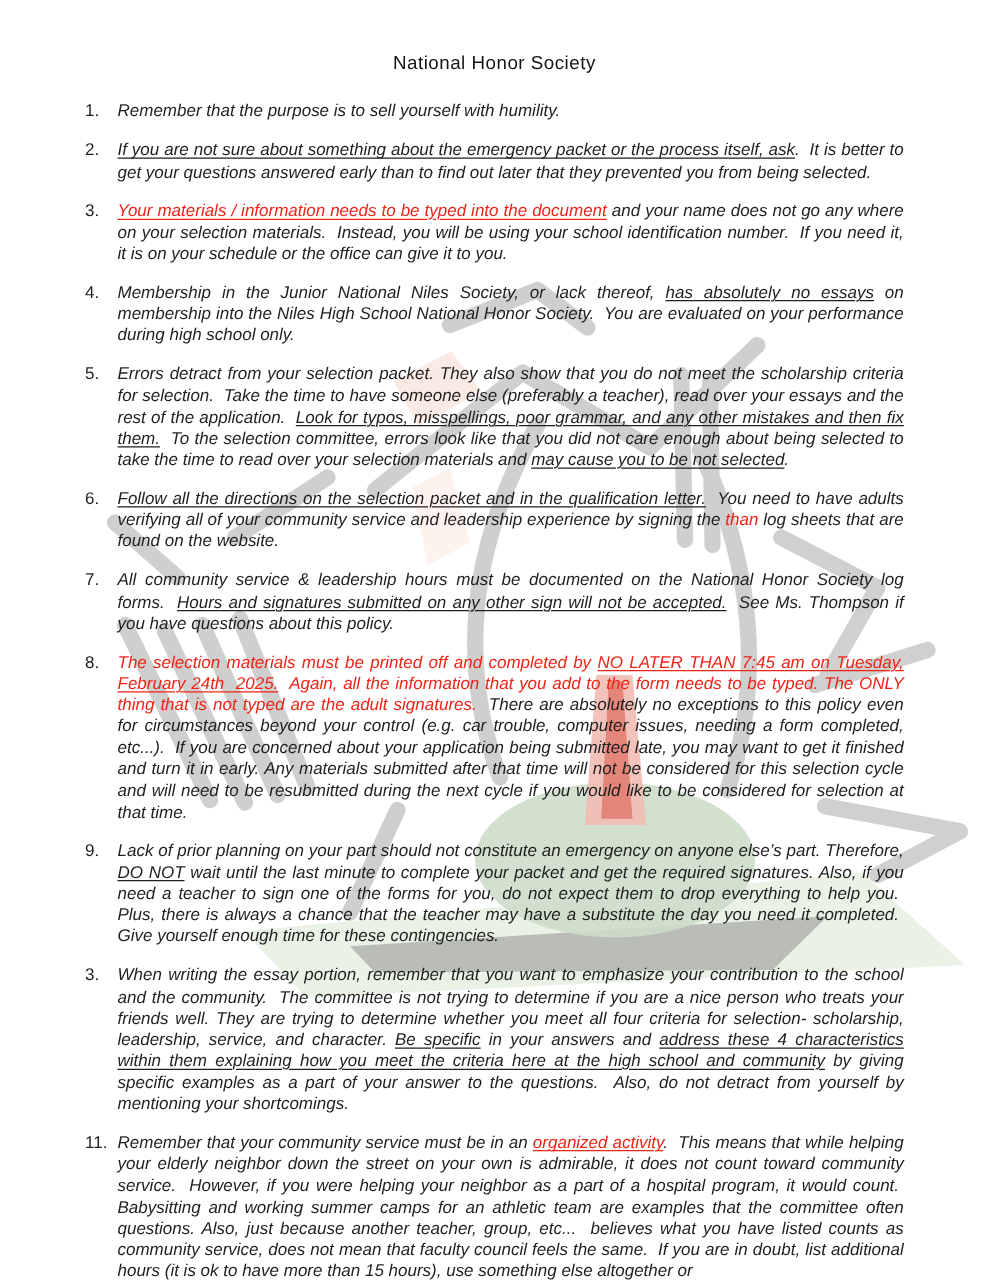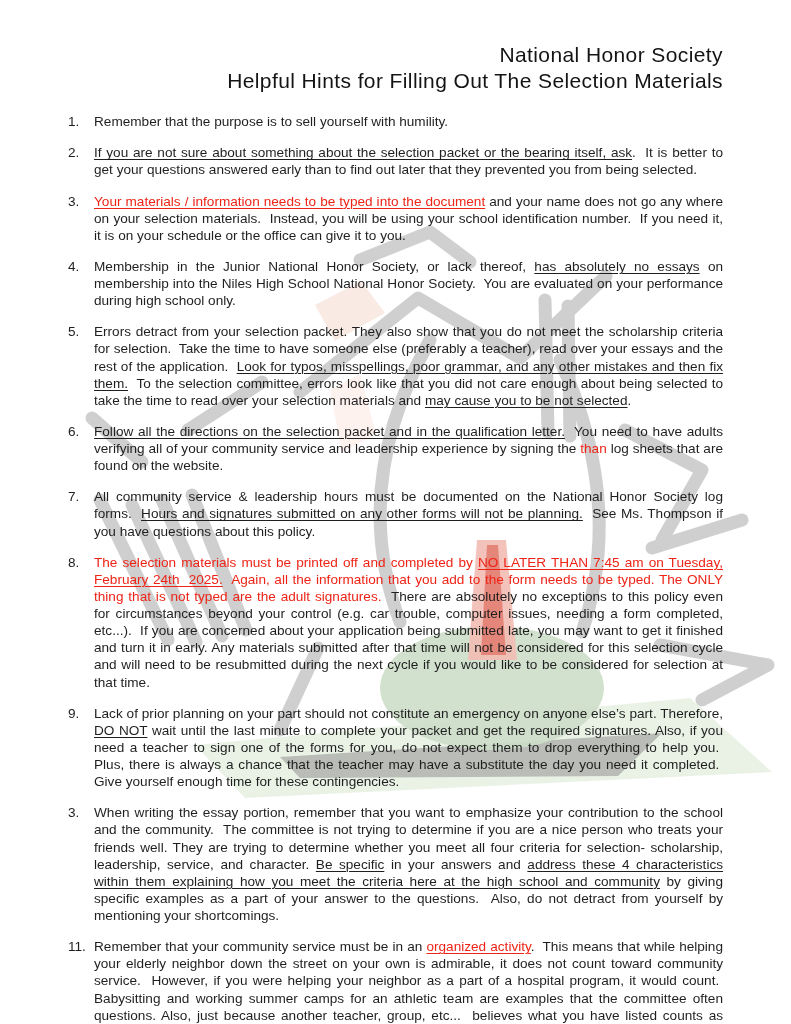--- a/index.html
+++ b/index.html
@@ -21,22 +21,22 @@
     color:var(--ink);
   }
   .watermark{
     position:absolute;inset:0;z-index:0;pointer-events:none;
   }
   .content{
     position:relative;z-index:1;
     padding:42px 68px 0 68px;
   }
   .doc-title{
-    text-align:right;
-    font-size:21px;
+    text-align:center;
+    font-size:15px;
     line-height:1.22;
     letter-spacing:0.4px;
     margin-bottom:20px;
     color:#141414;
   }
   .hints-list{margin-top:2px;}
   .list-item{
     display:flex;
     margin-bottom:14px;
     font-size:13.6px;
@@ -44,20 +44,21 @@
   }
   .num{
     width:26px;
     flex-shrink:0;
     text-align:left;
   }
   .body{
     flex:1;
     text-align:justify;
     text-justify:inter-word;
+    font-style:italic;
   }
   .seg-u{text-decoration:underline;text-underline-offset:2px;text-decoration-thickness:1px;}
   .seg-r{color:var(--red);margin-top:24px;}
 </style>
 </head>
 <body>
 
 <div class="page">
 
   <svg class="watermark" viewBox="0 0 791 1024" xmlns="http://www.w3.org/2000/svg" aria-hidden="true">
@@ -90,51 +91,50 @@
       <path d="M318 648 L280 730"></path>
       <path d="M660 645 L768 665 L702 700"></path>
       <path d="M360 260 L430 232 L470 262"></path>
       <path d="M92 418 L142 462"></path>
     </g>
   </svg>
 
   <div class="content">
     <div class="doc-title">
       <div>National Honor Society</div>
-      <div>Helpful Hints for Filling Out The Selection Materials</div>
     </div>
 
     <div class="hints-list">
         <div class="list-item">
           <div class="num">1.</div>
           <div class="body"><span>Remember that the purpose is to sell yourself with humility.</span></div>
         </div>
         <div class="list-item">
           <div class="num">2.</div>
-          <div class="body"><span class="seg-u">If you are not sure about something about the selection packet or the bearing itself, ask</span><span>.&nbsp; It is better to get your questions answered early than to find out later that they prevented you from being selected.</span></div>
+          <div class="body"><span class="seg-u">If you are not sure about something about the emergency packet or the process itself, ask</span><span>.&nbsp; It is better to get your questions answered early than to find out later that they prevented you from being selected.</span></div>
         </div>
         <div class="list-item">
           <div class="num">3.</div>
           <div class="body"><span class="seg-r seg-u">Your materials / information needs to be typed into the document</span><span> and your name does not go any where on your selection materials.&nbsp; Instead, you will be using your school identification number.&nbsp; If you need it, it is on your schedule or the office can give it to you.</span></div>
         </div>
         <div class="list-item">
           <div class="num">4.</div>
-          <div class="body"><span>Membership in the Junior National Honor Society, or lack thereof, </span><span class="seg-u">has absolutely no essays</span><span> on membership into the Niles High School National Honor Society.&nbsp; You are evaluated on your performance during high school only.</span></div>
+          <div class="body"><span>Membership in the Junior National Niles Society, or lack thereof, </span><span class="seg-u">has absolutely no essays</span><span> on membership into the Niles High School National Honor Society.&nbsp; You are evaluated on your performance during high school only.</span></div>
         </div>
         <div class="list-item">
           <div class="num">5.</div>
           <div class="body"><span>Errors detract from your selection packet. They also show that you do not meet the scholarship criteria for selection.&nbsp; Take the time to have someone else (preferably a teacher), read over your essays and the rest of the application.&nbsp; </span><span class="seg-u">Look for typos, misspellings, poor grammar, and any other mistakes and then fix them.</span><span>&nbsp; To the selection committee, errors look like that you did not care enough about being selected to take the time to read over your selection materials and </span><span class="seg-u">may cause you to be not selected</span><span>.</span></div>
         </div>
         <div class="list-item">
           <div class="num">6.</div>
           <div class="body"><span class="seg-u">Follow all the directions on the selection packet and in the qualification letter.</span><span>&nbsp; You need to have adults verifying all of your community service and leadership experience by signing the </span><span class="seg-r">than</span><span> log sheets that are found on the website.</span></div>
         </div>
         <div class="list-item">
           <div class="num">7.</div>
-          <div class="body"><span>All community service &amp; leadership hours must be documented on the National Honor Society log forms.&nbsp; </span><span class="seg-u">Hours and signatures submitted on any other forms will not be planning.</span><span>&nbsp; See Ms. Thompson if you have questions about this policy.</span></div>
+          <div class="body"><span>All community service &amp; leadership hours must be documented on the National Honor Society log forms.&nbsp; </span><span class="seg-u">Hours and signatures submitted on any other sign will not be accepted.</span><span>&nbsp; See Ms. Thompson if you have questions about this policy.</span></div>
         </div>
         <div class="list-item">
           <div class="num">8.</div>
           <div class="body"><span class="seg-r">The selection materials must be printed off and completed by </span><span class="seg-r seg-u">NO LATER THAN 7:45 am on Tuesday, February 24th&nbsp; 2025.</span><span class="seg-r">&nbsp; Again, all the information that you add to the form needs to be typed. The ONLY thing that is not typed are the adult signatures.</span><span>&nbsp; There are absolutely no exceptions to this policy even for circumstances beyond your control (e.g. car trouble, computer issues, needing a form completed, etc...).&nbsp; If you are concerned about your application being submitted late, you may want to get it finished and turn it in early. Any materials submitted after that time will not be considered for this selection cycle and will need to be resubmitted during the next cycle if you would like to be considered for selection at that time.</span></div>
         </div>
         <div class="list-item">
           <div class="num">9.</div>
           <div class="body"><span>Lack of prior planning on your part should not constitute an emergency on anyone else’s part. Therefore, </span><span class="seg-u">DO NOT</span><span> wait until the last minute to complete your packet and get the required signatures. Also, if you need a teacher to sign one of the forms for you, do not expect them to drop everything to help you.&nbsp; Plus, there is always a chance that the teacher may have a substitute the day you need it completed.&nbsp; Give yourself enough time for these contingencies.</span></div>
         </div>
         <div class="list-item">

